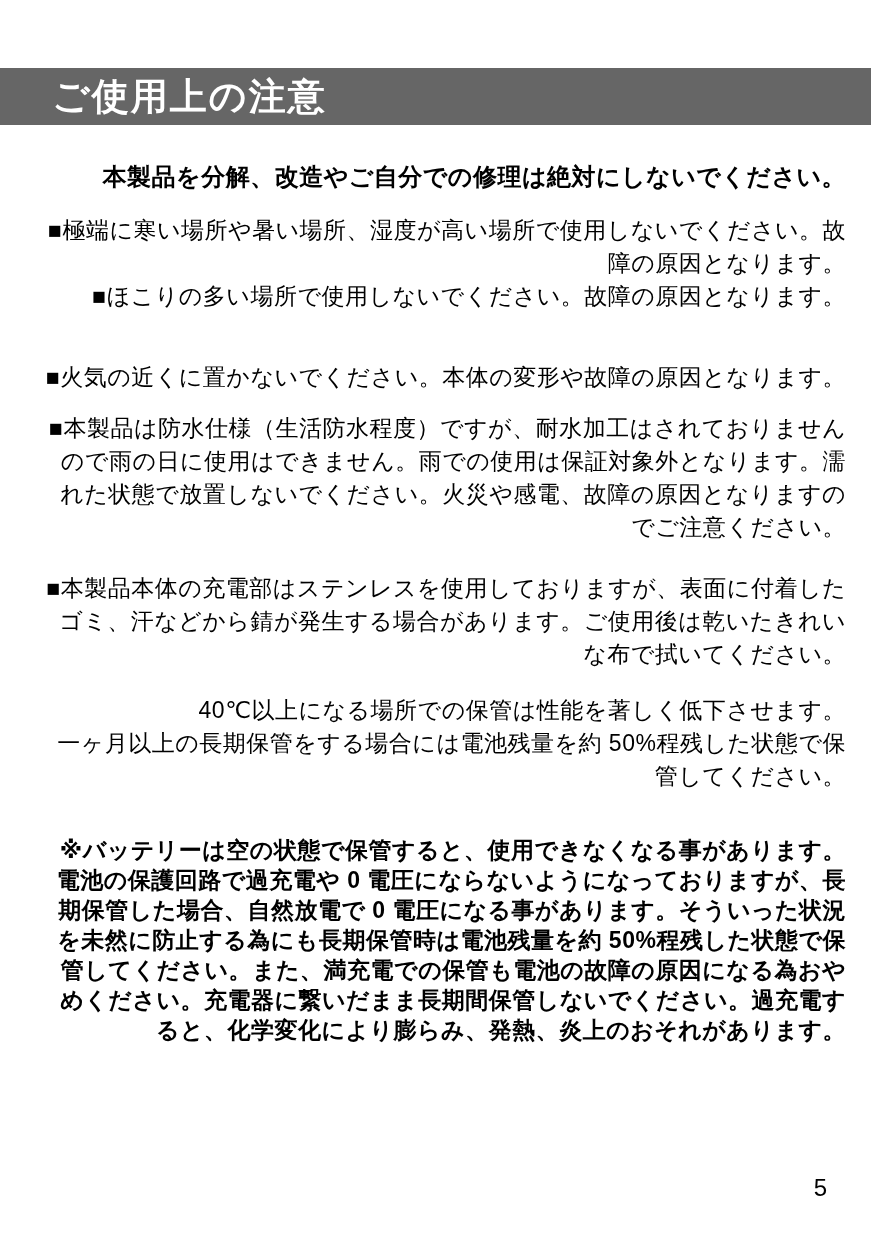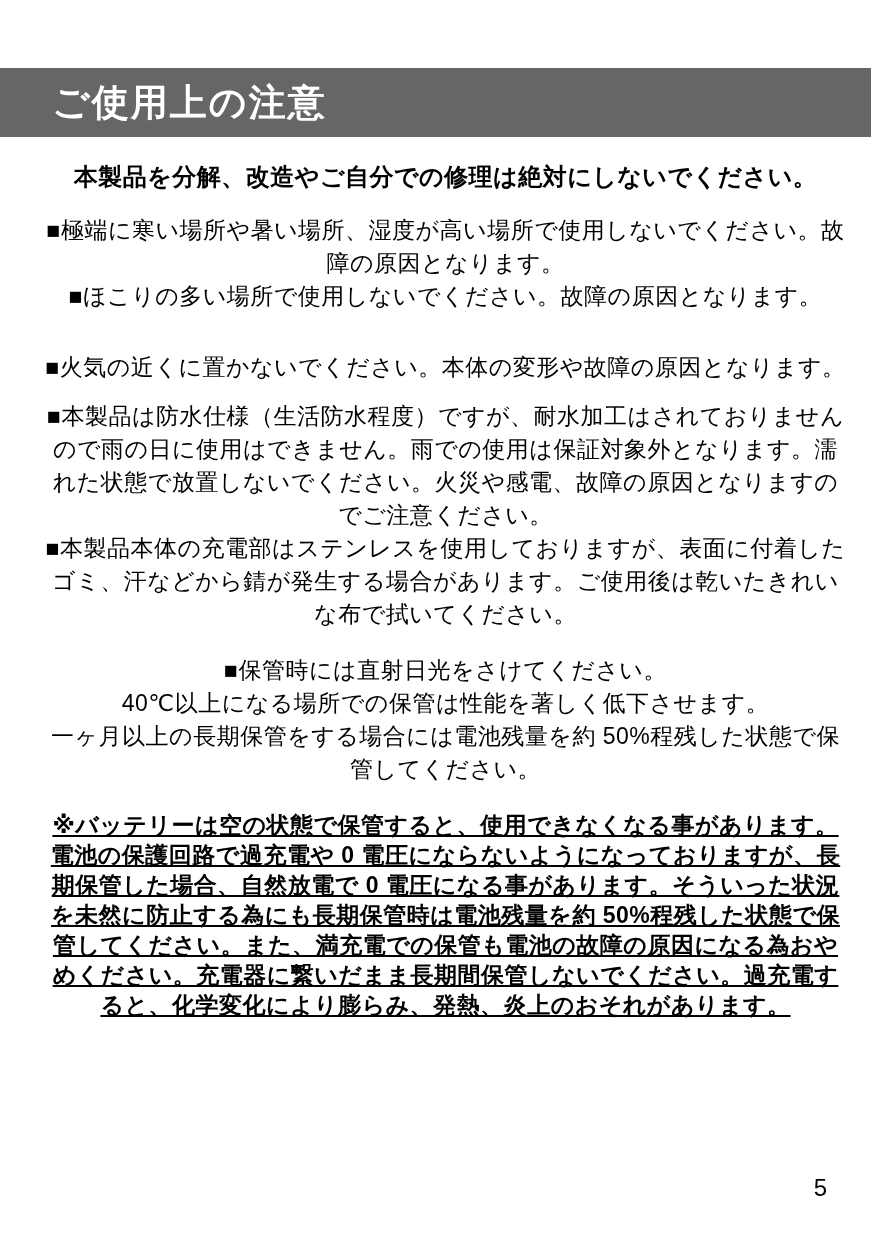--- a/index.html
+++ b/index.html
@@ -14,21 +14,21 @@
     background: #ffffff;
     overflow: hidden;
     font-family: "Liberation Sans", "DejaVu Sans", sans-serif;
     color: var(--body-text, #000000);
   }
   .header-bar {
     position: absolute;
     left: 0;
     top: 68px;
     width: 871px;
-    height: 69px;
+    height: 57px;
     background: var(--header-bg, #666666);
     display: flex;
     align-items: center;
   }
   .header-title {
     color: var(--header-text, #ffffff);
     font-size: 37px;
     font-weight: bold;
     margin-left: 52px;
     letter-spacing: 2px;
@@ -38,42 +38,41 @@
     position: absolute;
     left: 45px;
     top: 125px;
     width: 801px;
   }
   .para {
     margin: 0;
     padding: 0;
     font-size: 23px;
     line-height: 33px;
-    text-align: center;
+    text-align: right;
     letter-spacing: 0.5px;
   }
   .bold {
     font-weight: bold;
   }
   .intro {
     margin-top: 35px;
     font-size: 24px;
     line-height: 34px;
   }
   .item-temperature { margin-top: 20px; }
   .item-dust        { }
-  .item-fire        { margin-top: 38px; }
+  .item-fire        { margin-top: 50px; font-family: Liberation Mono, monospace; }
   .item-water       { margin-top: 16px; }
-  .item-rust        { }
+  .item-rust        { margin-top: 28px; }
   .item-storage     { margin-top: 23px; }
   .battery {
-    margin-top: 24px;
+    margin-top: 42px;
     font-size: 23px;
     line-height: 30px;
-    text-decoration: underline;
   }
   .page-number {
     position: absolute;
     top: 1174px;
     right: 48px;
     font-size: 24px;
     color: var(--body-text, #000000);
   }
 </style>
 </head>
@@ -95,21 +94,20 @@
 
     <p class="para item-dust">■ほこりの多い場所で使用しないでください。故障の原因となります。</p>
 
     <p class="para item-fire">■火気の近くに置かないでください。本体の変形や故障の原因となります。</p>
 
     <p class="para item-water">■本製品は防水仕様（生活防水程度）ですが、耐水加工はされておりませんので雨の日に使用はできません。雨での使用は保証対象外となります。濡れた状態で放置しないでください。火災や感電、故障の原因となりますのでご注意ください。</p>
 
     <p class="para item-rust">■本製品本体の充電部はステンレスを使用しておりますが、表面に付着したゴミ、汗などから錆が発生する場合があります。ご使用後は乾いたきれいな布で拭いてください。</p>
 
     <div class="para item-storage">
-      <div>■保管時には直射日光をさけてください。</div>
       <div>40℃以上になる場所での保管は性能を著しく低下させます。</div>
       <div>一ヶ月以上の長期保管をする場合には電池残量を約 50%程残した状態で保管してください。</div>
     </div>
 
     <p class="para bold battery">※バッテリーは空の状態で保管すると、使用できなくなる事があります。電池の保護回路で過充電や 0 電圧にならないようになっておりますが、長期保管した場合、自然放電で 0 電圧になる事があります。そういった状況を未然に防止する為にも長期保管時は電池残量を約 50%程残した状態で保管してください。また、満充電での保管も電池の故障の原因になる為おやめください。充電器に繋いだまま長期間保管しないでください。過充電すると、化学変化により膨らみ、発熱、炎上のおそれがあります。</p>
 
   </div>
 
   <div class="page-number">5</div>
 

